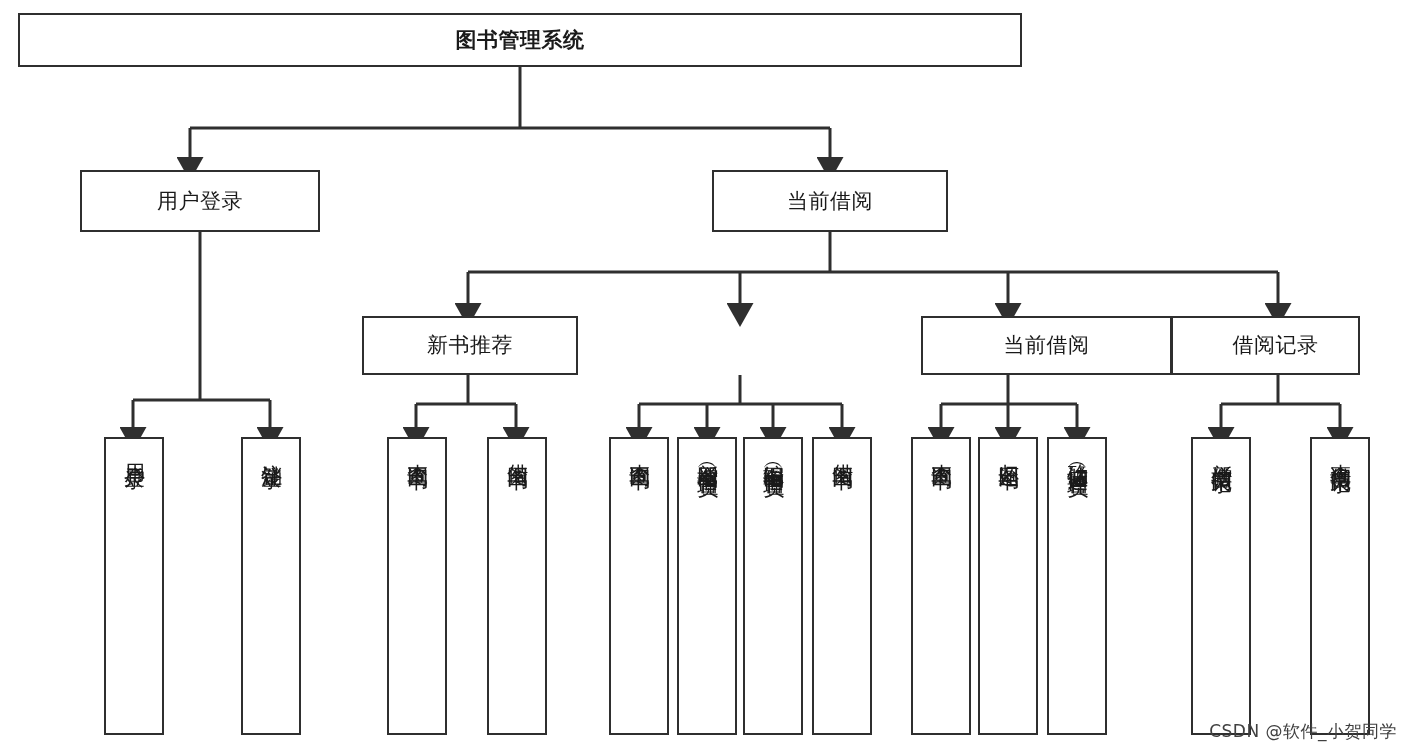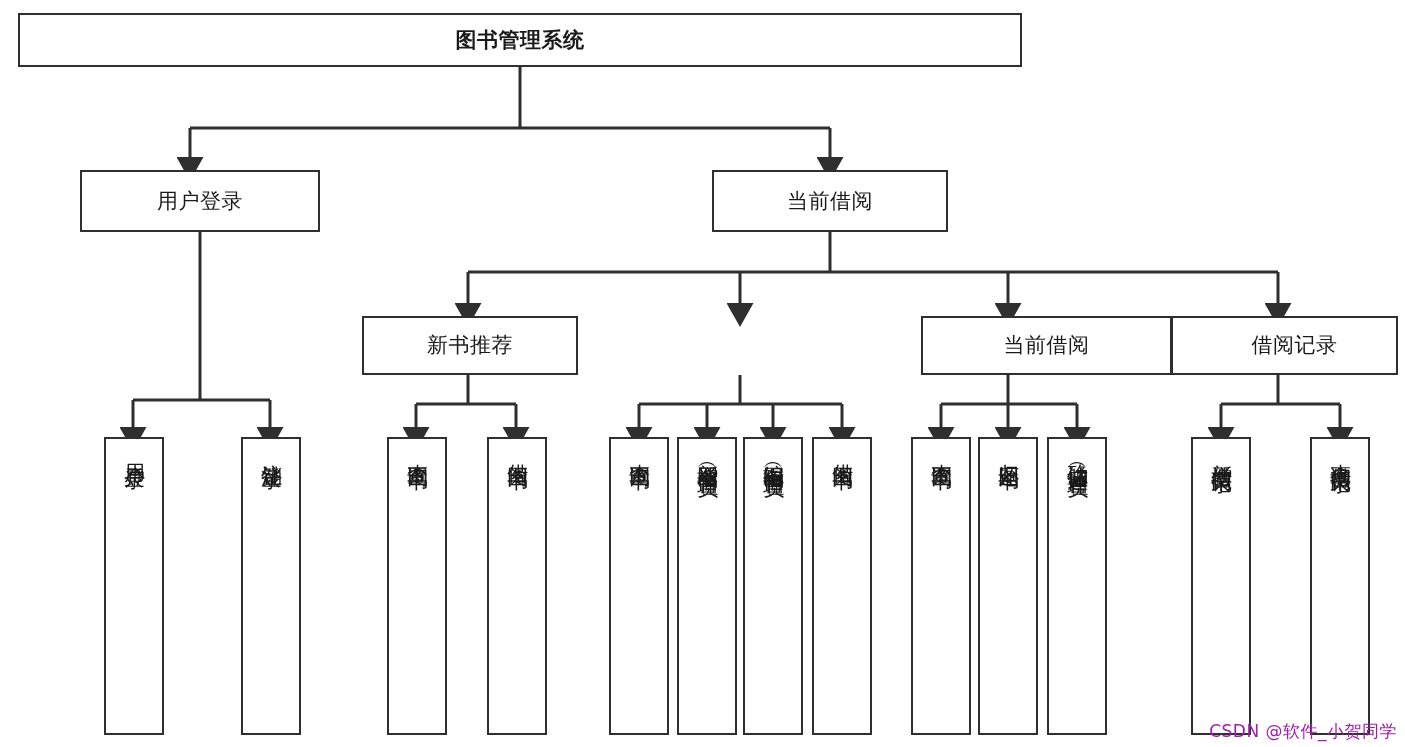--- a/index.html
+++ b/index.html
@@ -62,21 +62,21 @@
     font-size: 21px;
     line-height: 1.12;
     letter-spacing: 2px;
     white-space: nowrap;
   }
   .watermark {
     position: absolute;
     right: 8px;
     bottom: 4px;
     font-size: 17px;
-    color: #a21caf;
+    color: #404040;
     white-space: nowrap;
     letter-spacing: 0.5px;
     text-align: right;
   }
 </style>
 </head>
 <body>
 
 <div id="canvas">
 
@@ -144,21 +144,21 @@
 
   <div class="node horiz" style="left:362px; top:316px; width:216px; height:59px;">
     <span class="label">新书推荐</span>
   </div>
 
 
   <div class="node horiz" style="left:921px; top:316px; width:251px; height:59px;">
     <span class="label">当前借阅</span>
   </div>
 
-  <div class="node horiz" style="left:1171px; top:316px; width:227px; height:59px;padding-left:20px;">
+  <div class="node horiz" style="left:1171px; top:316px; width:189px; height:59px;padding-left:20px;">
     <span class="label">借阅记录</span>
   </div>
 
   <div class="node vert" style="left:104px; top:437px; width:60px; height:298px;">
     <span class="label">用户登录</span>
   </div>
   <div class="node vert" style="left:241px; top:437px; width:60px; height:298px;">
     <span class="label">注销登录</span>
   </div>
 

